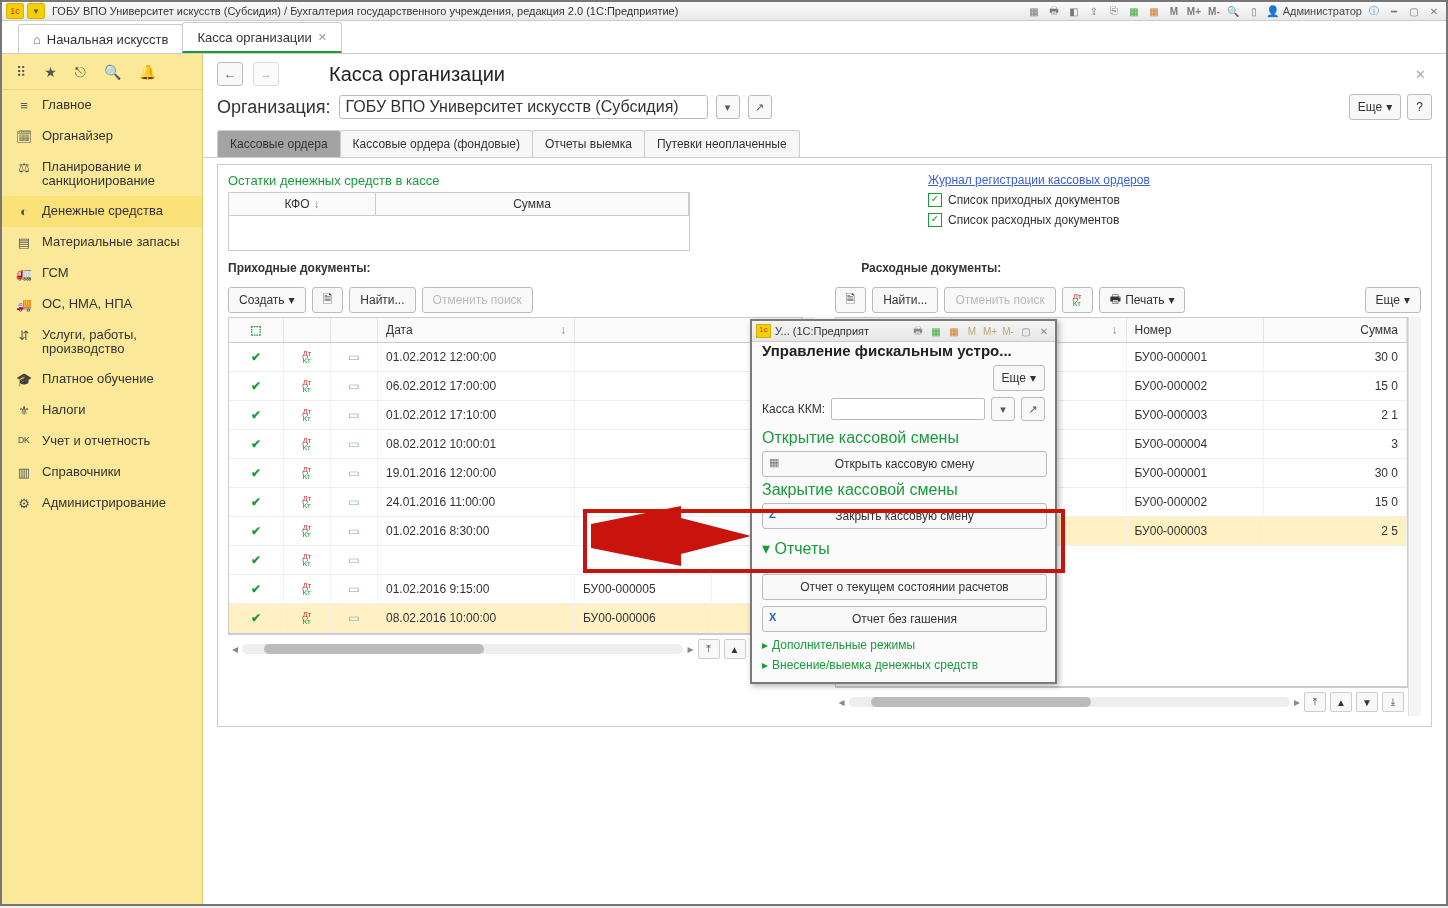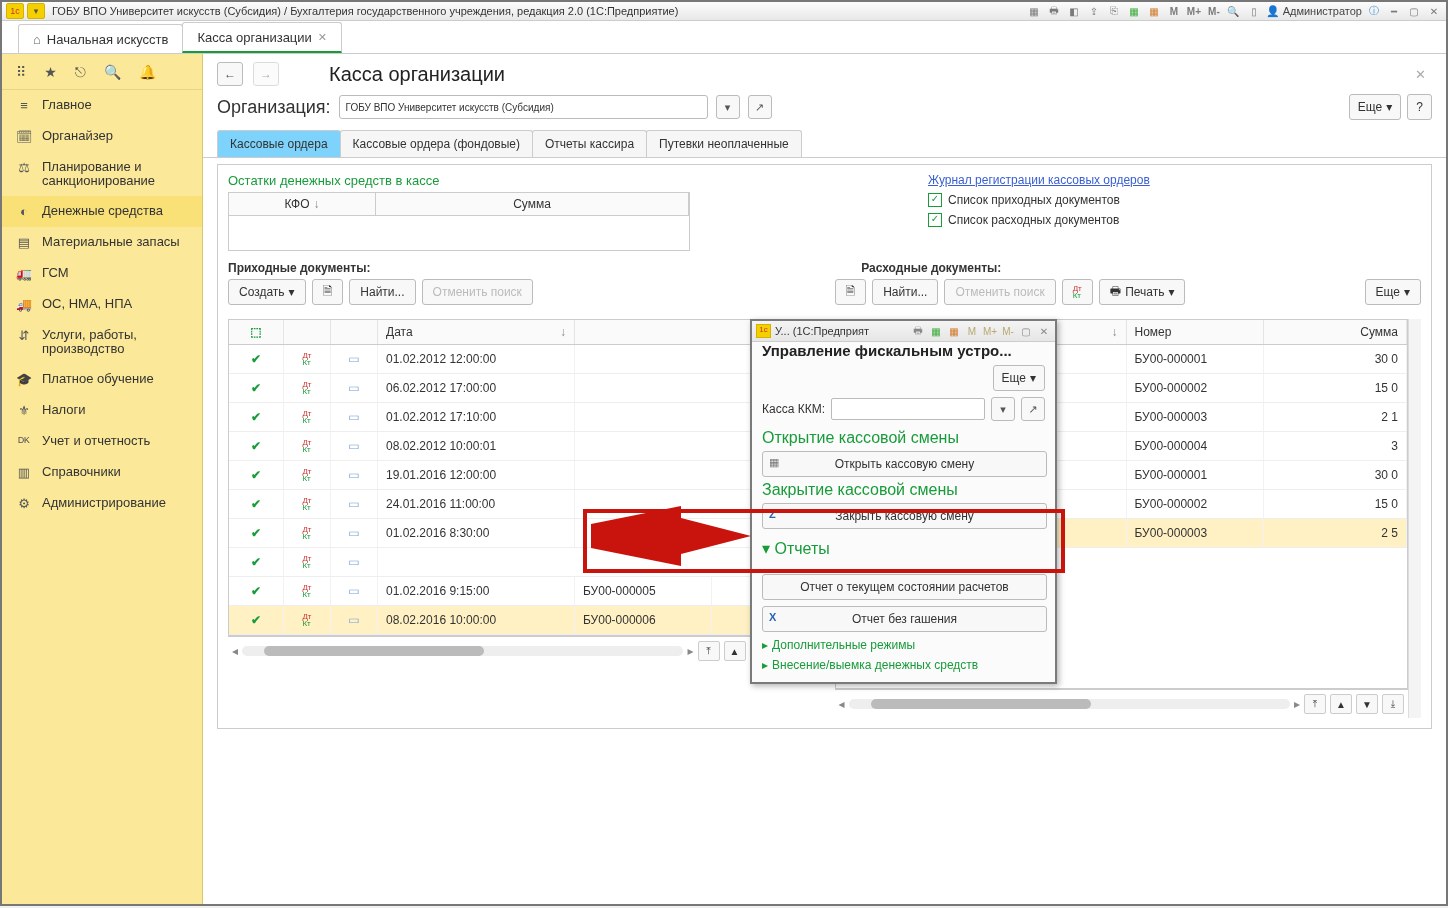--- a/index.html
+++ b/index.html
@@ -26,40 +26,40 @@
 .side-item.sel{background:#f9e178;}
 .side-item .sico{width:16px;text-align:center;color:#555;font-size:13px;flex:0 0 16px;}
 .side-item .lbl{line-height:14px;}
 .main{flex:1;display:flex;flex-direction:column;position:relative;background:#fff;}
 .main-top{display:flex;align-items:center;padding:8px 14px 0;gap:10px;}
 .navbtn{width:24px;height:22px;border:1px solid #bbb;background:#f8f8f8;border-radius:3px;display:flex;align-items:center;justify-content:center;color:#555;}
 .page-title{font-size:20px;color:#222;margin-left:40px;}
 .main-top .close-page{margin-left:auto;margin-right:6px;color:#aaa;font-size:13px;}
 .org-row{display:flex;align-items:center;padding:8px 14px 6px;gap:8px;}
 .org-row .lbl{font-size:18px;}
-.org-input{flex:0 0 355px;height:22px;border:1px solid #bbb;background:#fff;display:flex;align-items:center;padding:0 6px;border-radius:3px;font-size:10px;}
+.org-input{flex:0 0 355px;height:22px;border:1px solid #bbb;background:#fff;display:flex;align-items:center;padding:0 6px;border-radius:3px;font-size:16px;}
 .small-btn{width:22px;height:22px;border:1px solid #bbb;background:#f8f8f8;border-radius:3px;display:flex;align-items:center;justify-content:center;color:#555;font-size:11px;}
 .org-row .right{margin-left:auto;display:flex;gap:6px;}
 .more-btn{height:24px;border:1px solid #bbb;background:#f8f8f8;border-radius:3px;padding:0 8px;display:flex;align-items:center;gap:4px;font-size:12px;}
 .subtabs{display:flex;padding:4px 14px 0;border-bottom:1px solid #ccc;}
 .subtab{padding:6px 12px;border:1px solid #ccc;border-bottom:none;background:#f6f6f6;margin-right:-1px;font-size:12px;border-top-left-radius:3px;border-top-right-radius:3px;}
-.subtab.active{background:#7dd3fc;position:relative;z-index:2;}
+.subtab.active{background:#a3a3a3;position:relative;z-index:2;}
 .content-box{margin:6px 14px 10px;border:1px solid #ccc;padding:8px 10px 10px;position:relative;}
 .section-title{color:#189c3a;font-size:13px;margin-bottom:4px;}
 .mini-table{border:1px solid #ccc;width:460px;}
 .mini-table .mt-head{display:flex;background:#fafafa;border-bottom:1px solid #ccc;}
 .mini-table .mt-head .mcell{padding:4px 8px;font-size:12px;border-right:1px solid #ccc;display:flex;align-items:flex-start;justify-content:center;gap:4px;}
 .top-right{position:absolute;left:710px;top:8px;}
 .top-right a{color:#3a5fd1;text-decoration:underline;font-size:12px;}
 .top-right .chk{display:flex;align-items:center;gap:6px;margin-top:6px;font-size:12px;}
 .top-right .chk .box{width:12px;height:12px;border:1px solid #189c3a;color:#189c3a;font-size:10px;line-height:10px;text-align:center;}
 .cols{display:flex;gap:20px;margin-top:10px;}
 .col{flex:1;min-width:0;}
-.col-title{font-weight:bold;font-size:12px;margin-bottom:4px;}
-.toolbar{display:flex;gap:6px;align-items:center;margin-bottom:14px;}
+.col-title{font-weight:bold;font-size:12px;margin-bottom:12px;}
+.toolbar{display:flex;gap:6px;align-items:center;margin-bottom:4px;}
 .btn{height:24px;border:1px solid #bbb;background:#f8f8f8;border-radius:3px;padding:0 10px;display:flex;align-items:center;gap:4px;font-size:12px;}
 .btn.disabled{color:#bbb;}
 .grid{border:1px solid #ccc;}
 .grid .ghead{display:flex;background:#fafafa;border-bottom:1px solid #ccc;}
 .grid .ghead .gc{padding:5px 8px;font-size:12px;border-right:1px solid #e4e4e4;display:flex;align-items:center;gap:4px;}
 .grid .grow{display:flex;border-bottom:1px solid #eee;height:28px;align-items:center;}
 .grid .grow.hl{background:#fff1c4;}
 .grid .grow .gc{padding:0 8px;border-right:1px solid #f2f2f2;height:100%;display:flex;align-items:center;font-size:12px;}
 .gc.c-chk{width:38px;justify-content:center;color:#189c3a;font-weight:bold;}
 .gc.c-dtkt{width:30px;justify-content:center;}
@@ -219,21 +219,21 @@
         <div class="small-btn">↗</div>
         <div class="right">
           <div class="more-btn"><span>Еще</span> ▾</div>
           <div class="more-btn">?</div>
         </div>
       </div>
 
       <div class="subtabs" id="subtabs">
           <div class="subtab active">Кассовые ордера</div>
           <div class="subtab">Кассовые ордера (фондовые)</div>
-          <div class="subtab">Отчеты кассира</div>
+          <div class="subtab">Отчеты выемка</div>
           <div class="subtab">Путевки неоплаченные</div>
         </div>
 
       <div class="content-box">
         <div class="section-title">Остатки денежных средств в кассе</div>
         <div class="mini-table">
           <div class="mt-head">
             <div class="mcell" style="width:130px;">
                 <span>КФО</span> 
                 <span style="color:#888;">↓</span>

